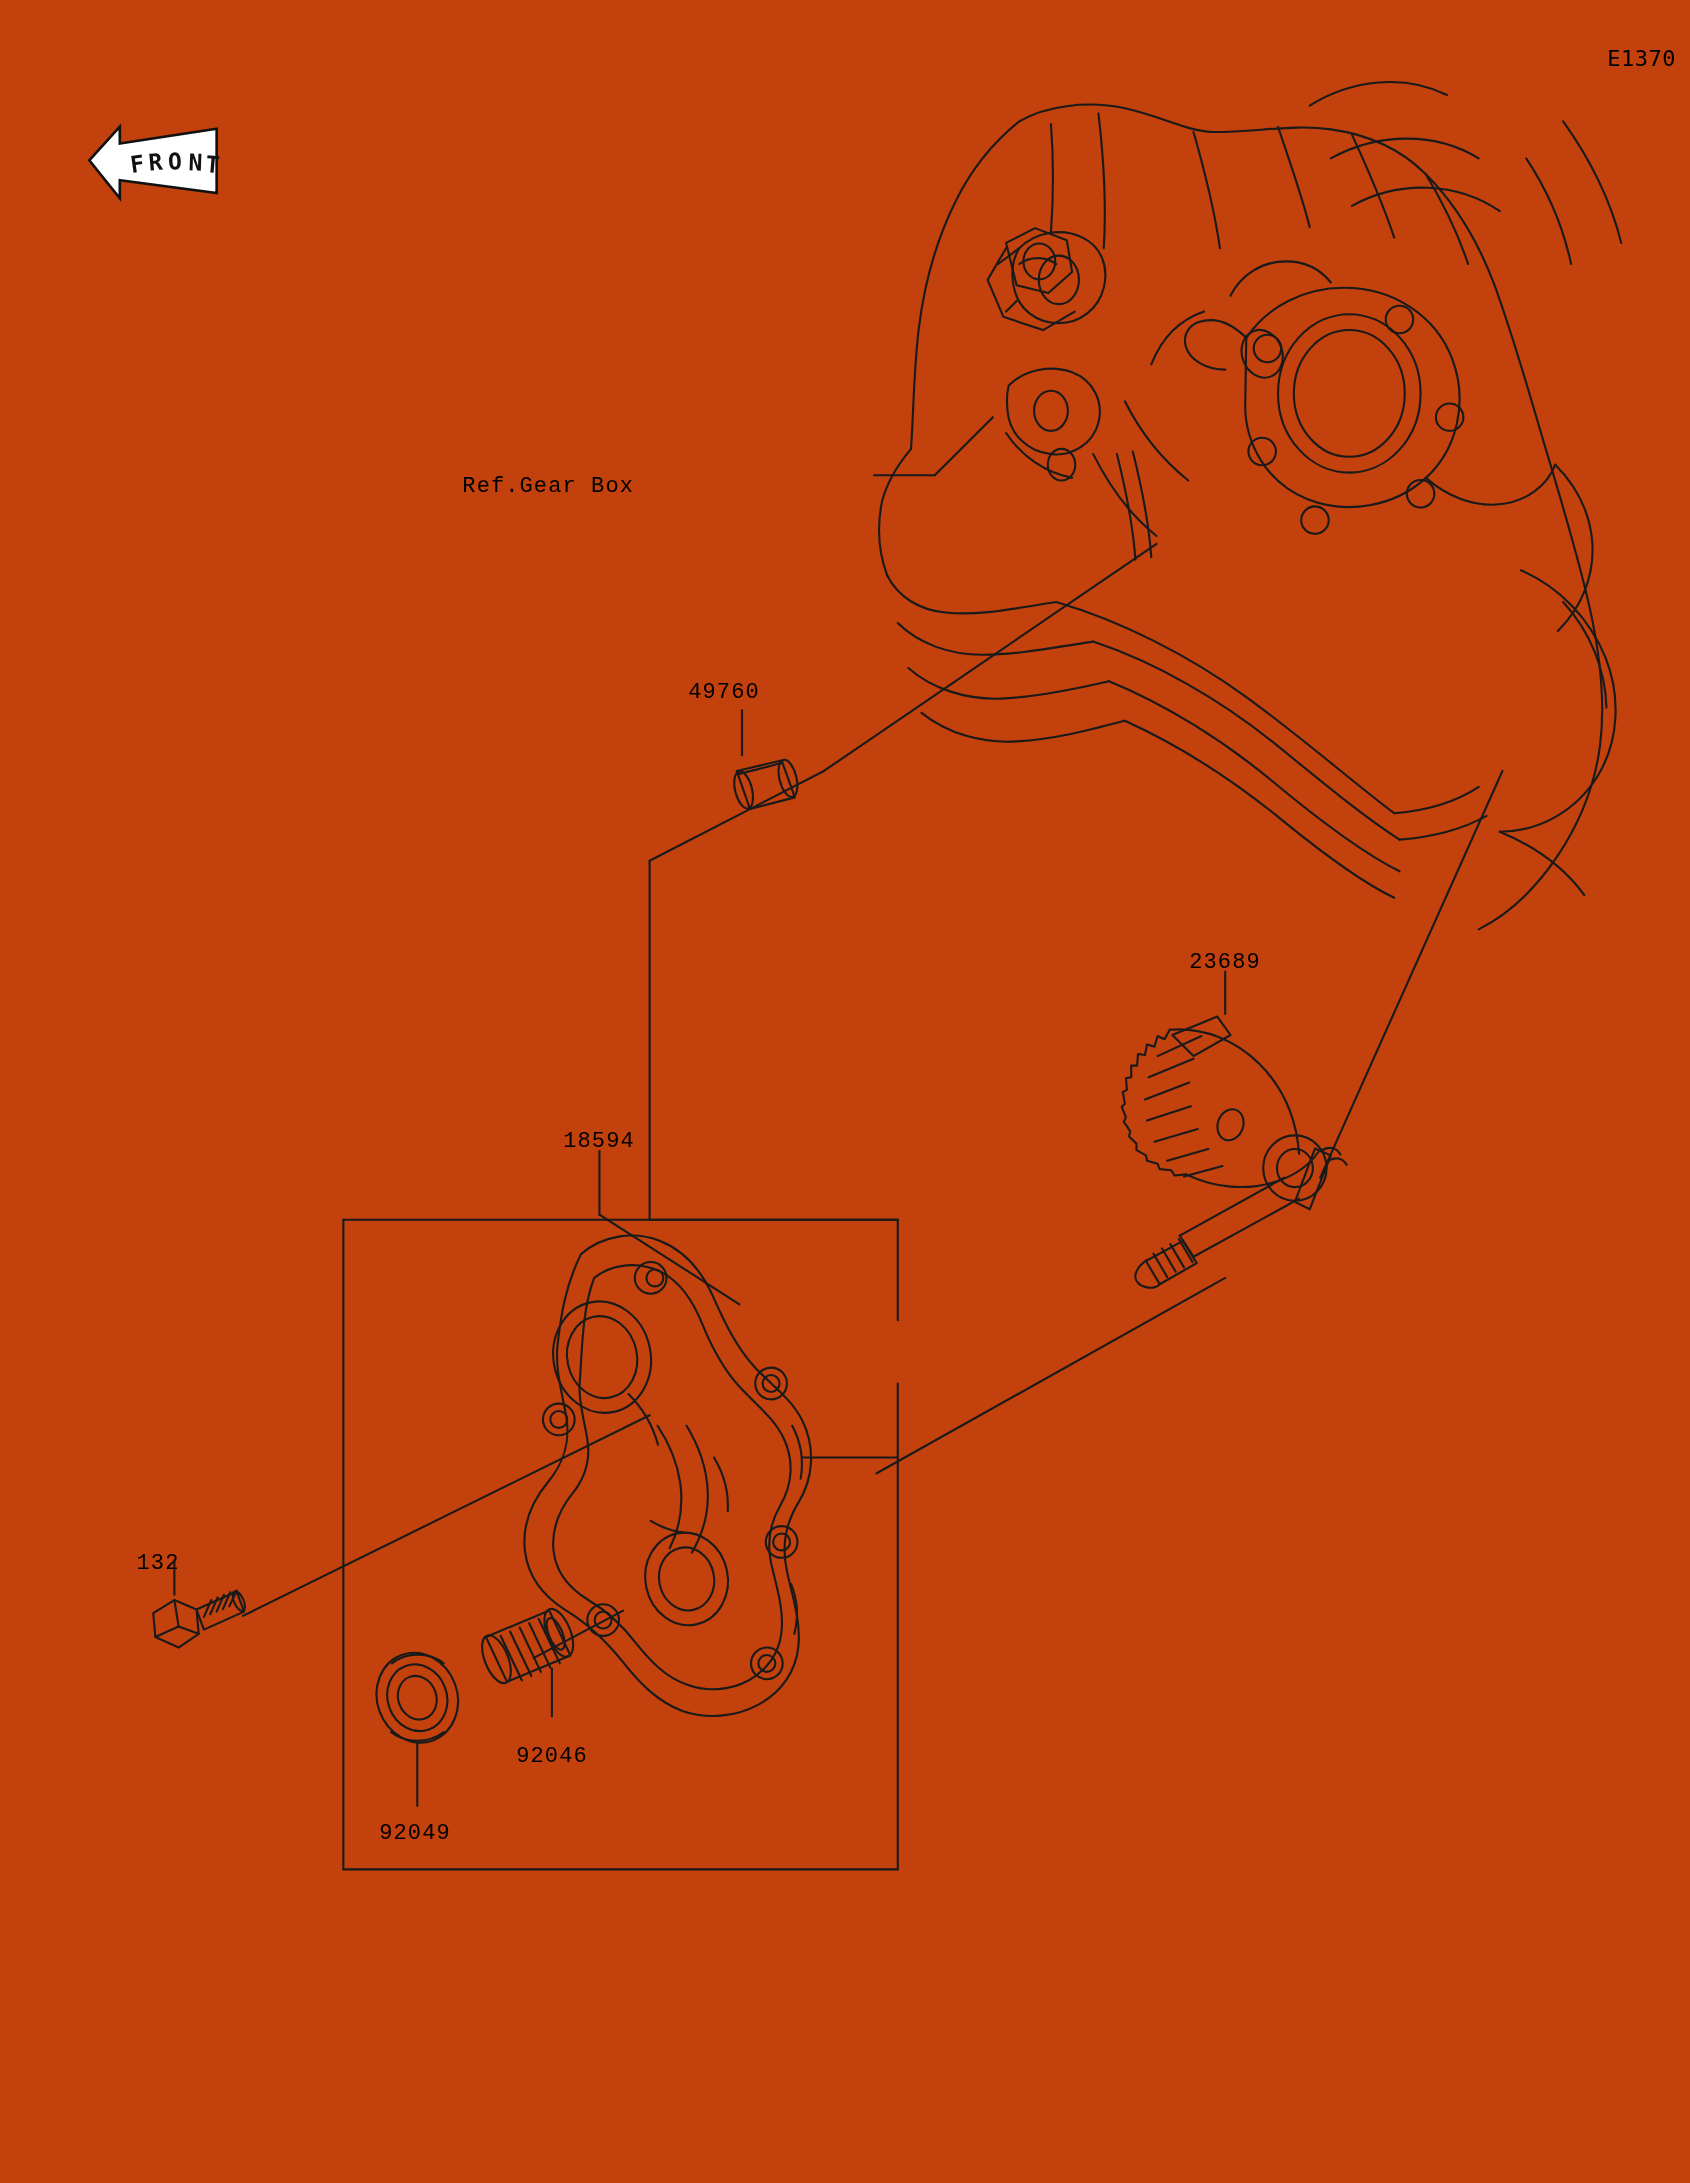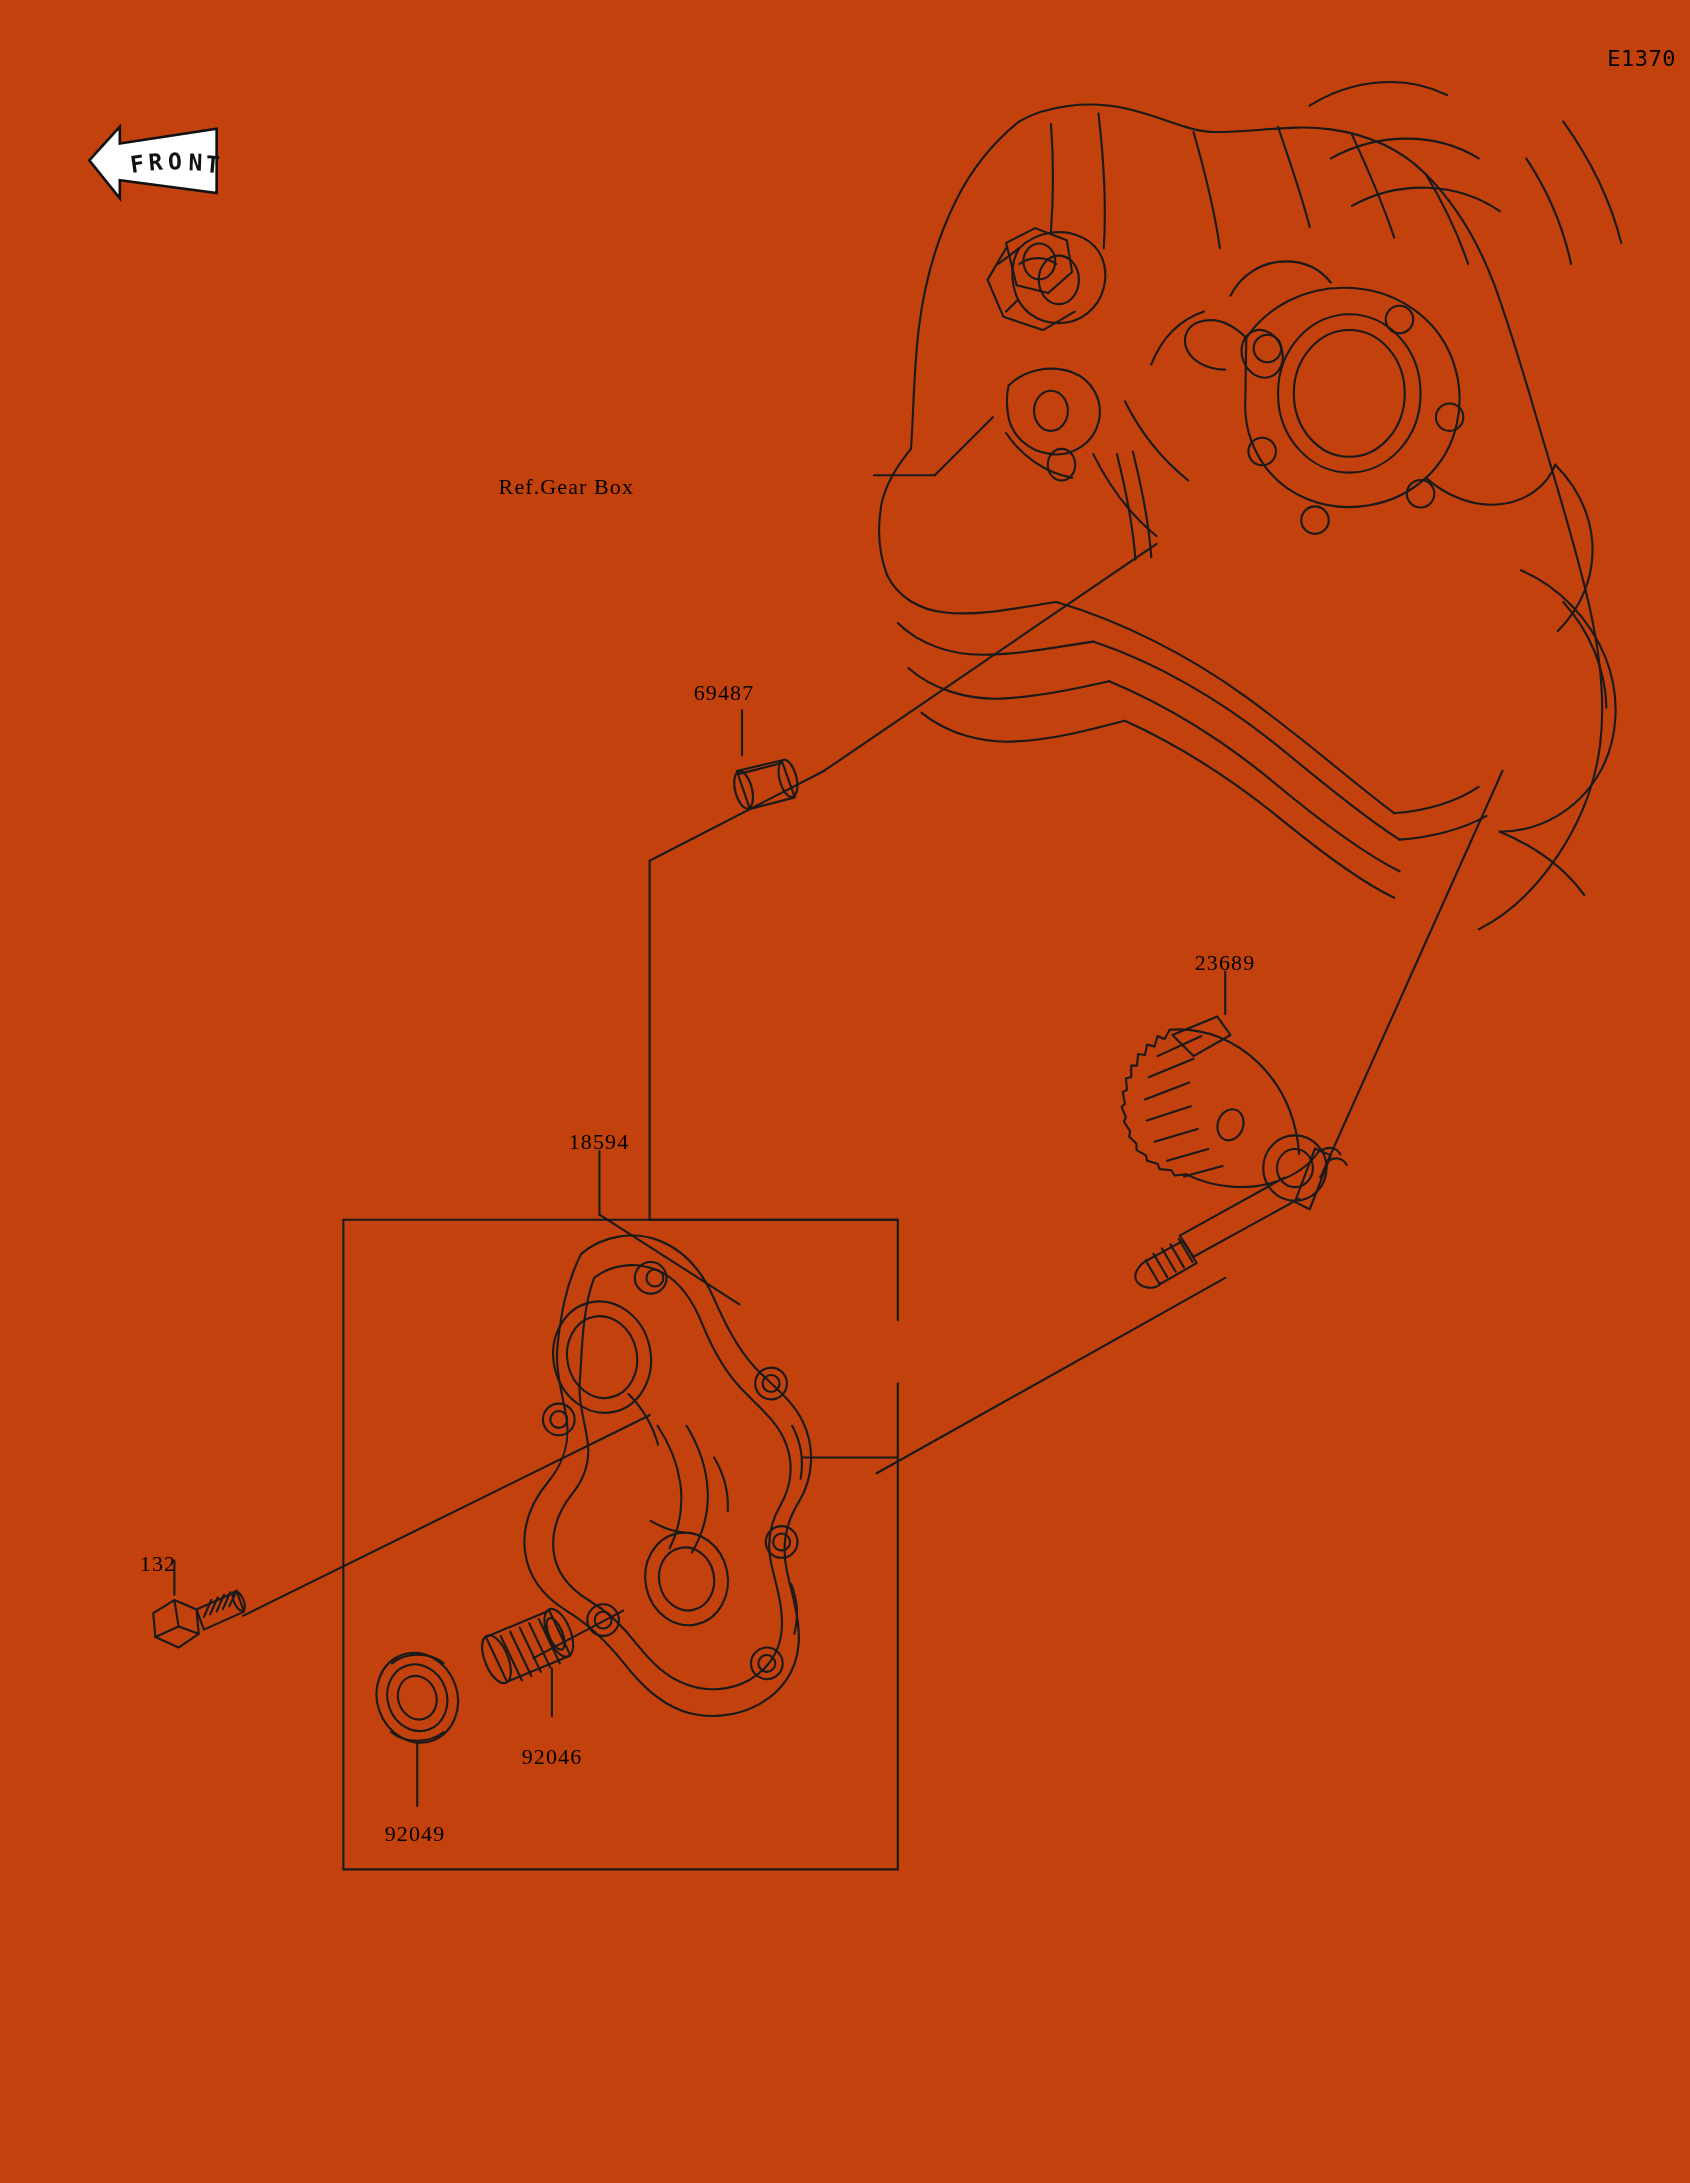--- a/index.html
+++ b/index.html
@@ -33,21 +33,21 @@
     left: 85px;
     top: 114px;
     width: 137px;
     height: 100px;
   }
   #front-badge svg { display: block; }
 
   .callout {
     position: absolute;
     font-size: 22px;
-    font-family: Liberation Serif, serif;
+    font-family: Liberation Mono, monospace;
     letter-spacing: 1.1px;
     white-space: nowrap;
   }
 
   
   #artwork {
     position: absolute;
     left: 0; top: 0;
     width: 1690px;
     height: 2183px;
@@ -75,21 +75,21 @@
         <text x="88" y="112" transform="rotate(-8 88 112)">F</text>
         <text x="122" y="108" transform="rotate(-5 122 108)">R</text>
         <text x="158" y="106" transform="rotate(-2 158 106)">O</text>
         <text x="196" y="107" transform="rotate(2 196 107)">N</text>
         <text x="228" y="110" transform="rotate(5 228 110)">T</text>
       </g>
     </svg>
   </div>
 
   <div class="callout" style="left:634px; top:474px; transform:translateX(-100%);">Ref.Gear Box</div>
-  <div class="callout" style="left:724px; top:680px; transform:translateX(-50%);">69487</div>
+  <div class="callout" style="left:724px; top:680px; transform:translateX(-50%);">49760</div>
   <div class="callout" style="left:1225px; top:950px; transform:translateX(-50%);">23689</div>
   <div class="callout" style="left:599px; top:1129px; transform:translateX(-50%);">18594</div>
   <div class="callout" style="left:158px; top:1536px; transform:translateX(-50%);margin-top:15px;">132</div>
   <div class="callout" style="left:552px; top:1726px; transform:translateX(-50%);margin-top:18px;">92046</div>
   <div class="callout" style="left:415px; top:1821px; transform:translateX(-50%);">92049</div>
 
   <div id="artwork">
     <svg width="1690" height="2183" viewBox="0 0 3200 4134" xmlns="http://www.w3.org/2000/svg">
       <g fill="none" stroke="#1a1a1a" stroke-width="4" stroke-linejoin="round" stroke-linecap="round">
 

